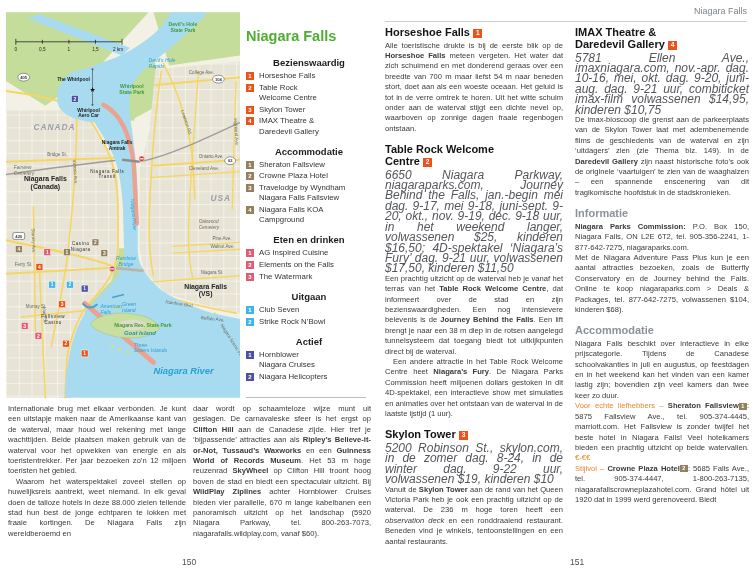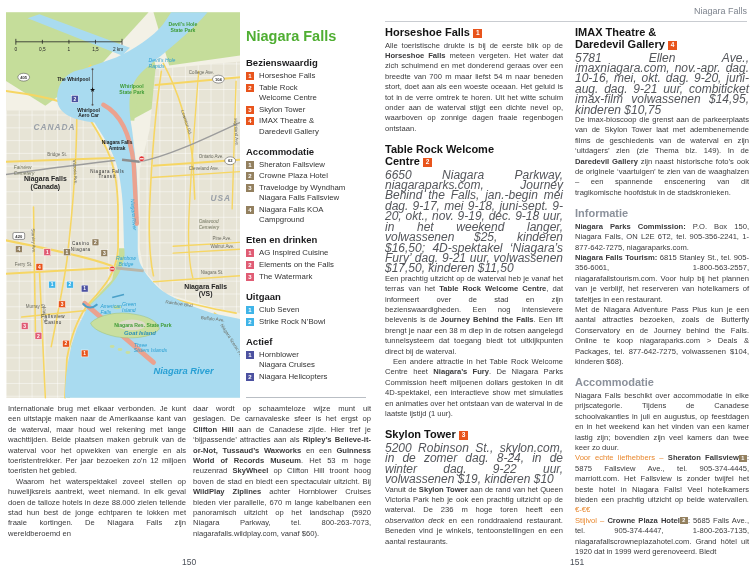--- a/index.html
+++ b/index.html
@@ -19,21 +19,21 @@
   .mt-city{fill:#222;font-size:7px;font-weight:600;}
   .mt-country{fill:#9aa0a8;font-size:8.5px;font-weight:bold;font-style:italic;letter-spacing:1px;}
   .mt-cem{fill:#72755f;font-size:4.8px;font-style:italic;}
   .mt-spaced{fill:#333;font-size:4.6px;letter-spacing:.6px;}
   .mt-scale{fill:#222;font-size:4.8px;}
   .mt-shield{fill:#333;font-size:4.2px;font-weight:bold;}
 
   
   .legend{position:absolute;left:246px;top:28px;width:126px;}
   .legend-title{color:#4fae32;font-size:14.5px;font-weight:bold;margin:0 0 13px;}
-  .legend-h{font-size:9.5px;font-weight:bold;color:#1d1d1f;margin:9px 0 3px;}
+  .legend-h{font-size:9.5px;font-weight:bold;color:#1d1d1f;margin:9px 0 3px;text-align:center;}
   .legend-item{display:flex;gap:5px;font-size:7.8px;line-height:10.2px;color:#333;margin:0 0 1.5px;}
   .legend-badge{flex:0 0 8px;width:8px;height:8px;margin-top:1px;color:#fff;
                 font-size:6px;font-weight:bold;text-align:center;line-height:8px;}
   .legend-label{white-space:pre-line;}
   .legend-rule{border:none;border-top:1.5px solid #b9bec4;width:120px;margin:15px 0 0;}
 
   
   .col{position:absolute;width:178px;font-size:7.6px;line-height:10.4px;
        text-align:justify;color:#3a3a3c;}
   .col1{left:8px;top:404px;}
@@ -417,22 +417,21 @@
       <p class="info">5200 Robinson St., skylon.com, in de zomer dag. 8-24, in de winter dag. 9-22 uur, volwassenen $19, kinderen $10</p>
       <p class="body-p"><span>Vanuit de </span><span style="font-weight: bold;">Skylon Tower</span><span> aan de rand van het Queen Victoria Park heb je ook een prachtig uitzicht op de waterval. De 236 m hoge toren heeft een </span><span style="font-style: italic;">observation deck</span><span> en een ronddraaiend restaurant. Beneden vind je winkels, tentoonstellingen en een aantal restaurants.</span></p>
     </div>
   <div class="col col4">
       <h2 class="article-h"><span>IMAX Theatre &amp;
 Daredevil Gallery</span><span class="inline-badge hbadge" style="background: rgb(232, 84, 28);">4</span></h2>
       <p class="info">5781 Ellen Ave., imaxniagara.com, nov.-apr. dag. 10-16, mei, okt. dag. 9-20, juni-aug. dag. 9-21 uur, combiticket imax-film volwassenen $14,95, kinderen $10,75</p>
       <p class="body-p"><span>De imax-bioscoop die grenst aan de parkeerplaats van de Skylon Tower laat met adembenemende films de geschiedenis van de waterval en zijn ‘uitdagers’ zien (zie Thema blz. 149). In de </span><span style="font-weight: bold;">Daredevil Gallery</span><span> zijn naast historische foto’s ook de originele ‘vaartuigen’ te zien van de waaghalzen – een spannende enscenering van dit tragikomische hoofdstuk in de stadskronieken.</span></p>
       <h2 class="section-h"><span>Informatie</span></h2>
       <p class="body-p"><span style="font-weight: bold;">Niagara Parks Commission:</span><span> P.O. Box 150, Niagara Falls, ON L2E 6T2, tel. 905-356-2241, 1-877-642-7275, niagaraparks.com.</span></p>
-      <p class="body-p"><span style="font-weight: bold;">Niagara Falls Tourism:</span><span> 6815 Stanley St., tel. 905-356-6061, 1-800-563-2557, niagarafallstourism.com. Voor hulp bij het plannen van je verblijf, het reserveren van hotelkamers of tafeltjes in een restaurant.</span></p>
       <p class="body-p"><span>Met de </span><span style="font-weight: normal;">Niagara Adventure Pass Plus</span><span> kun je een aantal attracties bezoeken, zoals de Butterfly Conservatory en de Journey behind the Falls. Online te koop niagaraparks.com &gt; Deals &amp; Packages, tel. 877-642-7275, volwassenen $104, kinderen $68).</span></p>
       <h2 class="section-h"><span>Accommodatie</span></h2>
-      <p class="body-p"><span>Niagara Falls beschikt over accommodatie in elke prijscategorie. Tijdens de Canadese schoolvakanties in juli en augustus, op feestdagen en in het weekend kan het vinden van een kamer lastig zijn; bovendien zijn veel kamers dan twee keer zo duur.</span></p>
+      <p class="body-p"><span>Niagara Falls beschikt over interactieve in elke prijscategorie. Tijdens de Canadese schoolvakanties in juli en augustus, op feestdagen en in het weekend kan het vinden van een kamer lastig zijn; bovendien zijn veel kamers dan twee keer zo duur.</span></p>
       <p class="body-p"><span style="color: rgb(232, 135, 45);">Voor echte liefhebbers – </span><span style="font-weight: bold;">Sheraton Fallsview</span><span class="inline-badge" style="background: rgb(147, 128, 95);">1</span><span>: 5875 Fallsview Ave., tel. 905-374-4445, marriott.com. Het Fallsview is zonder twijfel het beste hotel in Niagara Falls! Veel hotelkamers bieden een prachtig uitzicht op beide watervallen. </span><span style="color: rgb(232, 135, 45);">€-€€</span></p>
       <p class="body-p"><span style="color: rgb(232, 135, 45);">Stijlvol – </span><span style="font-weight: bold;">Crowne Plaza Hotel</span><span class="inline-badge" style="background: rgb(147, 128, 95);">2</span><span>: 5685 Falls Ave., tel. 905-374-4447, 1-800-263-7135, niagarafallscrowneplazahotel.com. Grand hôtel uit 1920 dat in 1999 werd gerenoveerd. Biedt</span></p>
     </div>
   <div class="pagenum pagenum-right">151</div>
 
 </div>
 
 </body></html>

